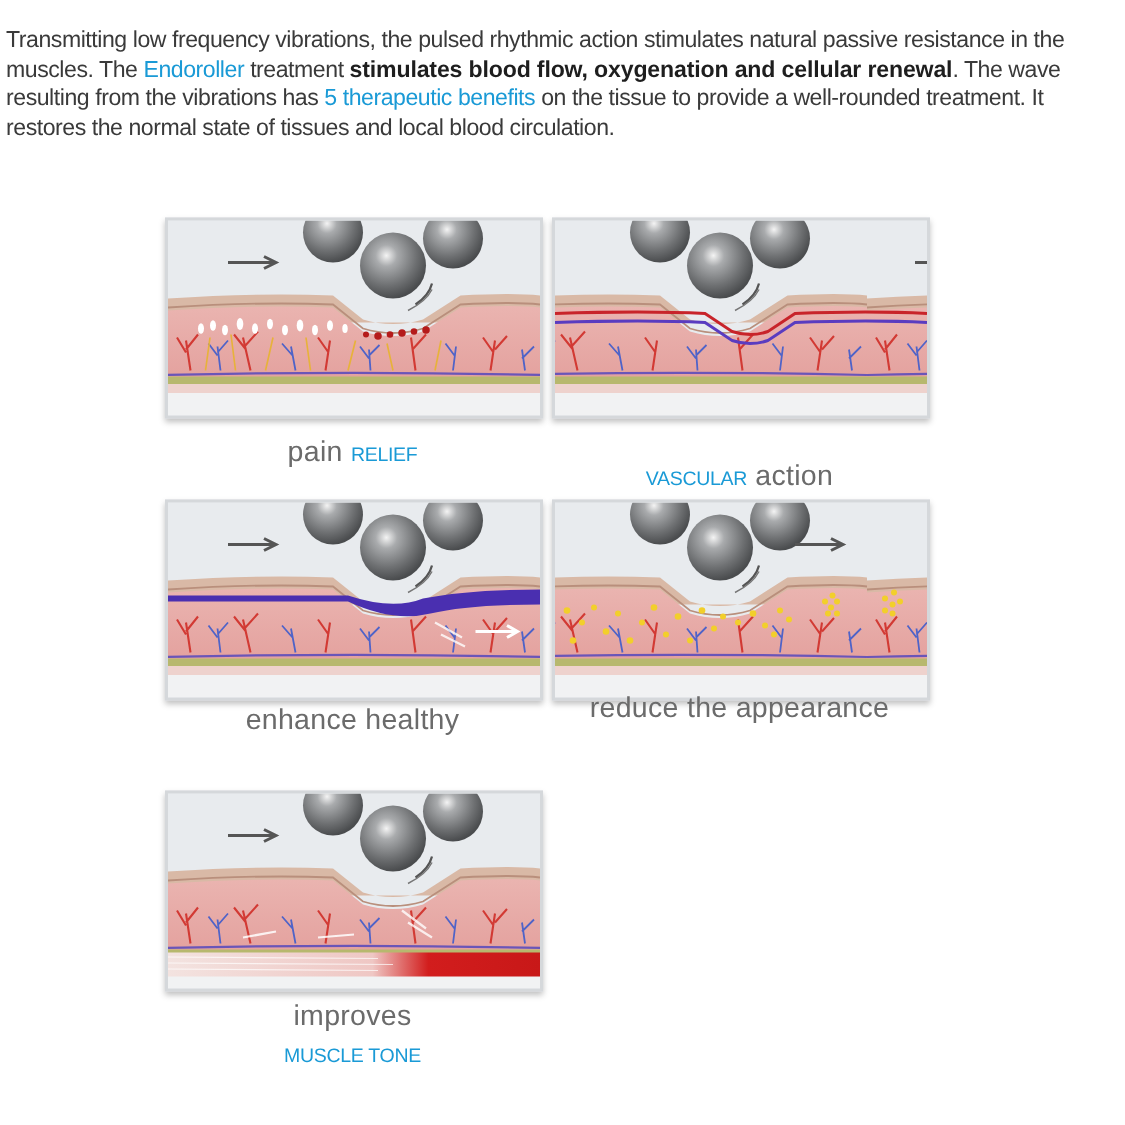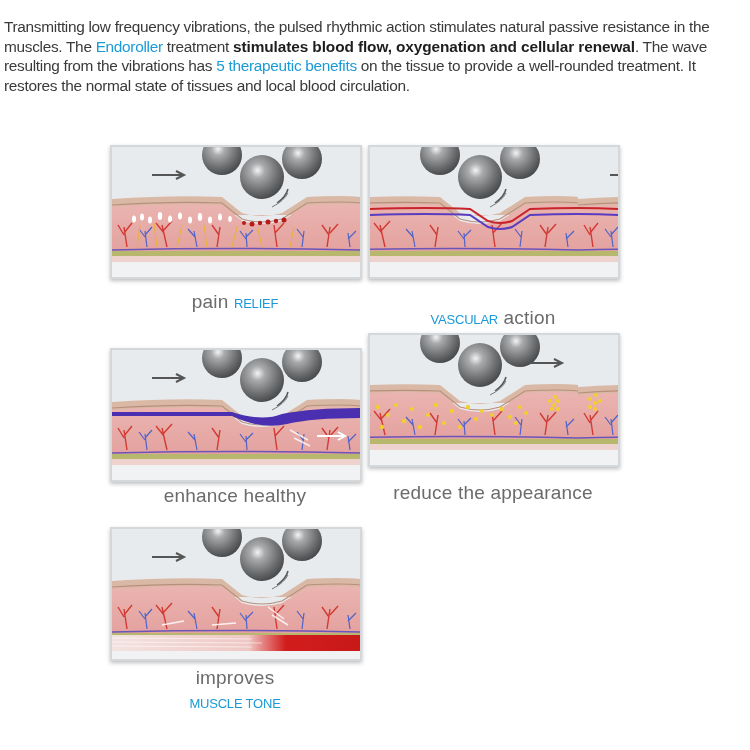--- a/index.html
+++ b/index.html
@@ -131,21 +131,21 @@
         </g>
       <path d="M0 62 Q60 60 100 62 L118 74 Q130 78 142 74 L160 62 Q210 60 248 62" stroke="#c8242a" stroke-width="2" fill="none"></path>
       <path d="M0 68 Q60 66 100 68 L118 80 Q130 84 142 80 L160 68 Q210 66 248 68" stroke="#5a3cc0" stroke-width="2" fill="none"></path>
     </svg>
   </div>
   <div class="caption" style="top:146px;margin-top:16px;">
     <span class="bold">VASCULAR</span><span class="lite"> action</span>
   </div>
 </div>
 
-<div class="panel" style="left:110px;top:348px;height:190px;">
+<div class="panel" style="left:110px;top:333px;height:190px;">
   <div class="frame">
     <svg width="248" height="130">
       <use href="#base"></use>
       <use href="#balls"></use>
       <use href="#arrow-l"></use>
       <path d="M0 62 L120 62 Q150 72 170 64 Q200 58 248 58 L248 68 Q200 68 175 74 Q150 80 120 66 L0 66 Z" fill="#4a2fb0"></path>
       <path d="M205 86 L232 86" stroke="#ffffff" stroke-width="2"></path>
       <path d="M226 82 L233 86 L226 90" stroke="#ffffff" stroke-width="2" fill="none"></path>
       <path d="M178 80 L196 90 M182 88 L198 96" stroke="#ffffff" stroke-width="1.5" opacity="0.8"></path>
     </svg>
@@ -196,21 +196,21 @@
           <circle cx="185" cy="62" r="2"></circle>
         <circle cx="220" cy="64" r="2"></circle>
           <circle cx="225" cy="68" r="2"></circle>
           <circle cx="220" cy="72" r="2"></circle>
         <circle cx="226" cy="60" r="2"></circle>
           <circle cx="230" cy="66" r="2"></circle>
           <circle cx="225" cy="74" r="2"></circle>
       </g>
     </svg>
   </div>
-  <div class="caption" style="top:148px;line-height:24px;">
+  <div class="caption" style="top:128px;line-height:24px;">
     <div class="lite">reduce the appearance</div>
   </div>
 </div>
 
 <div class="panel" style="left:110px;top:527px;height:200px;padding-left:23px;">
   <div class="frame">
     <svg width="248" height="130">
       <use href="#base"></use>
       <use href="#balls"></use>
       <use href="#arrow-l"></use>

